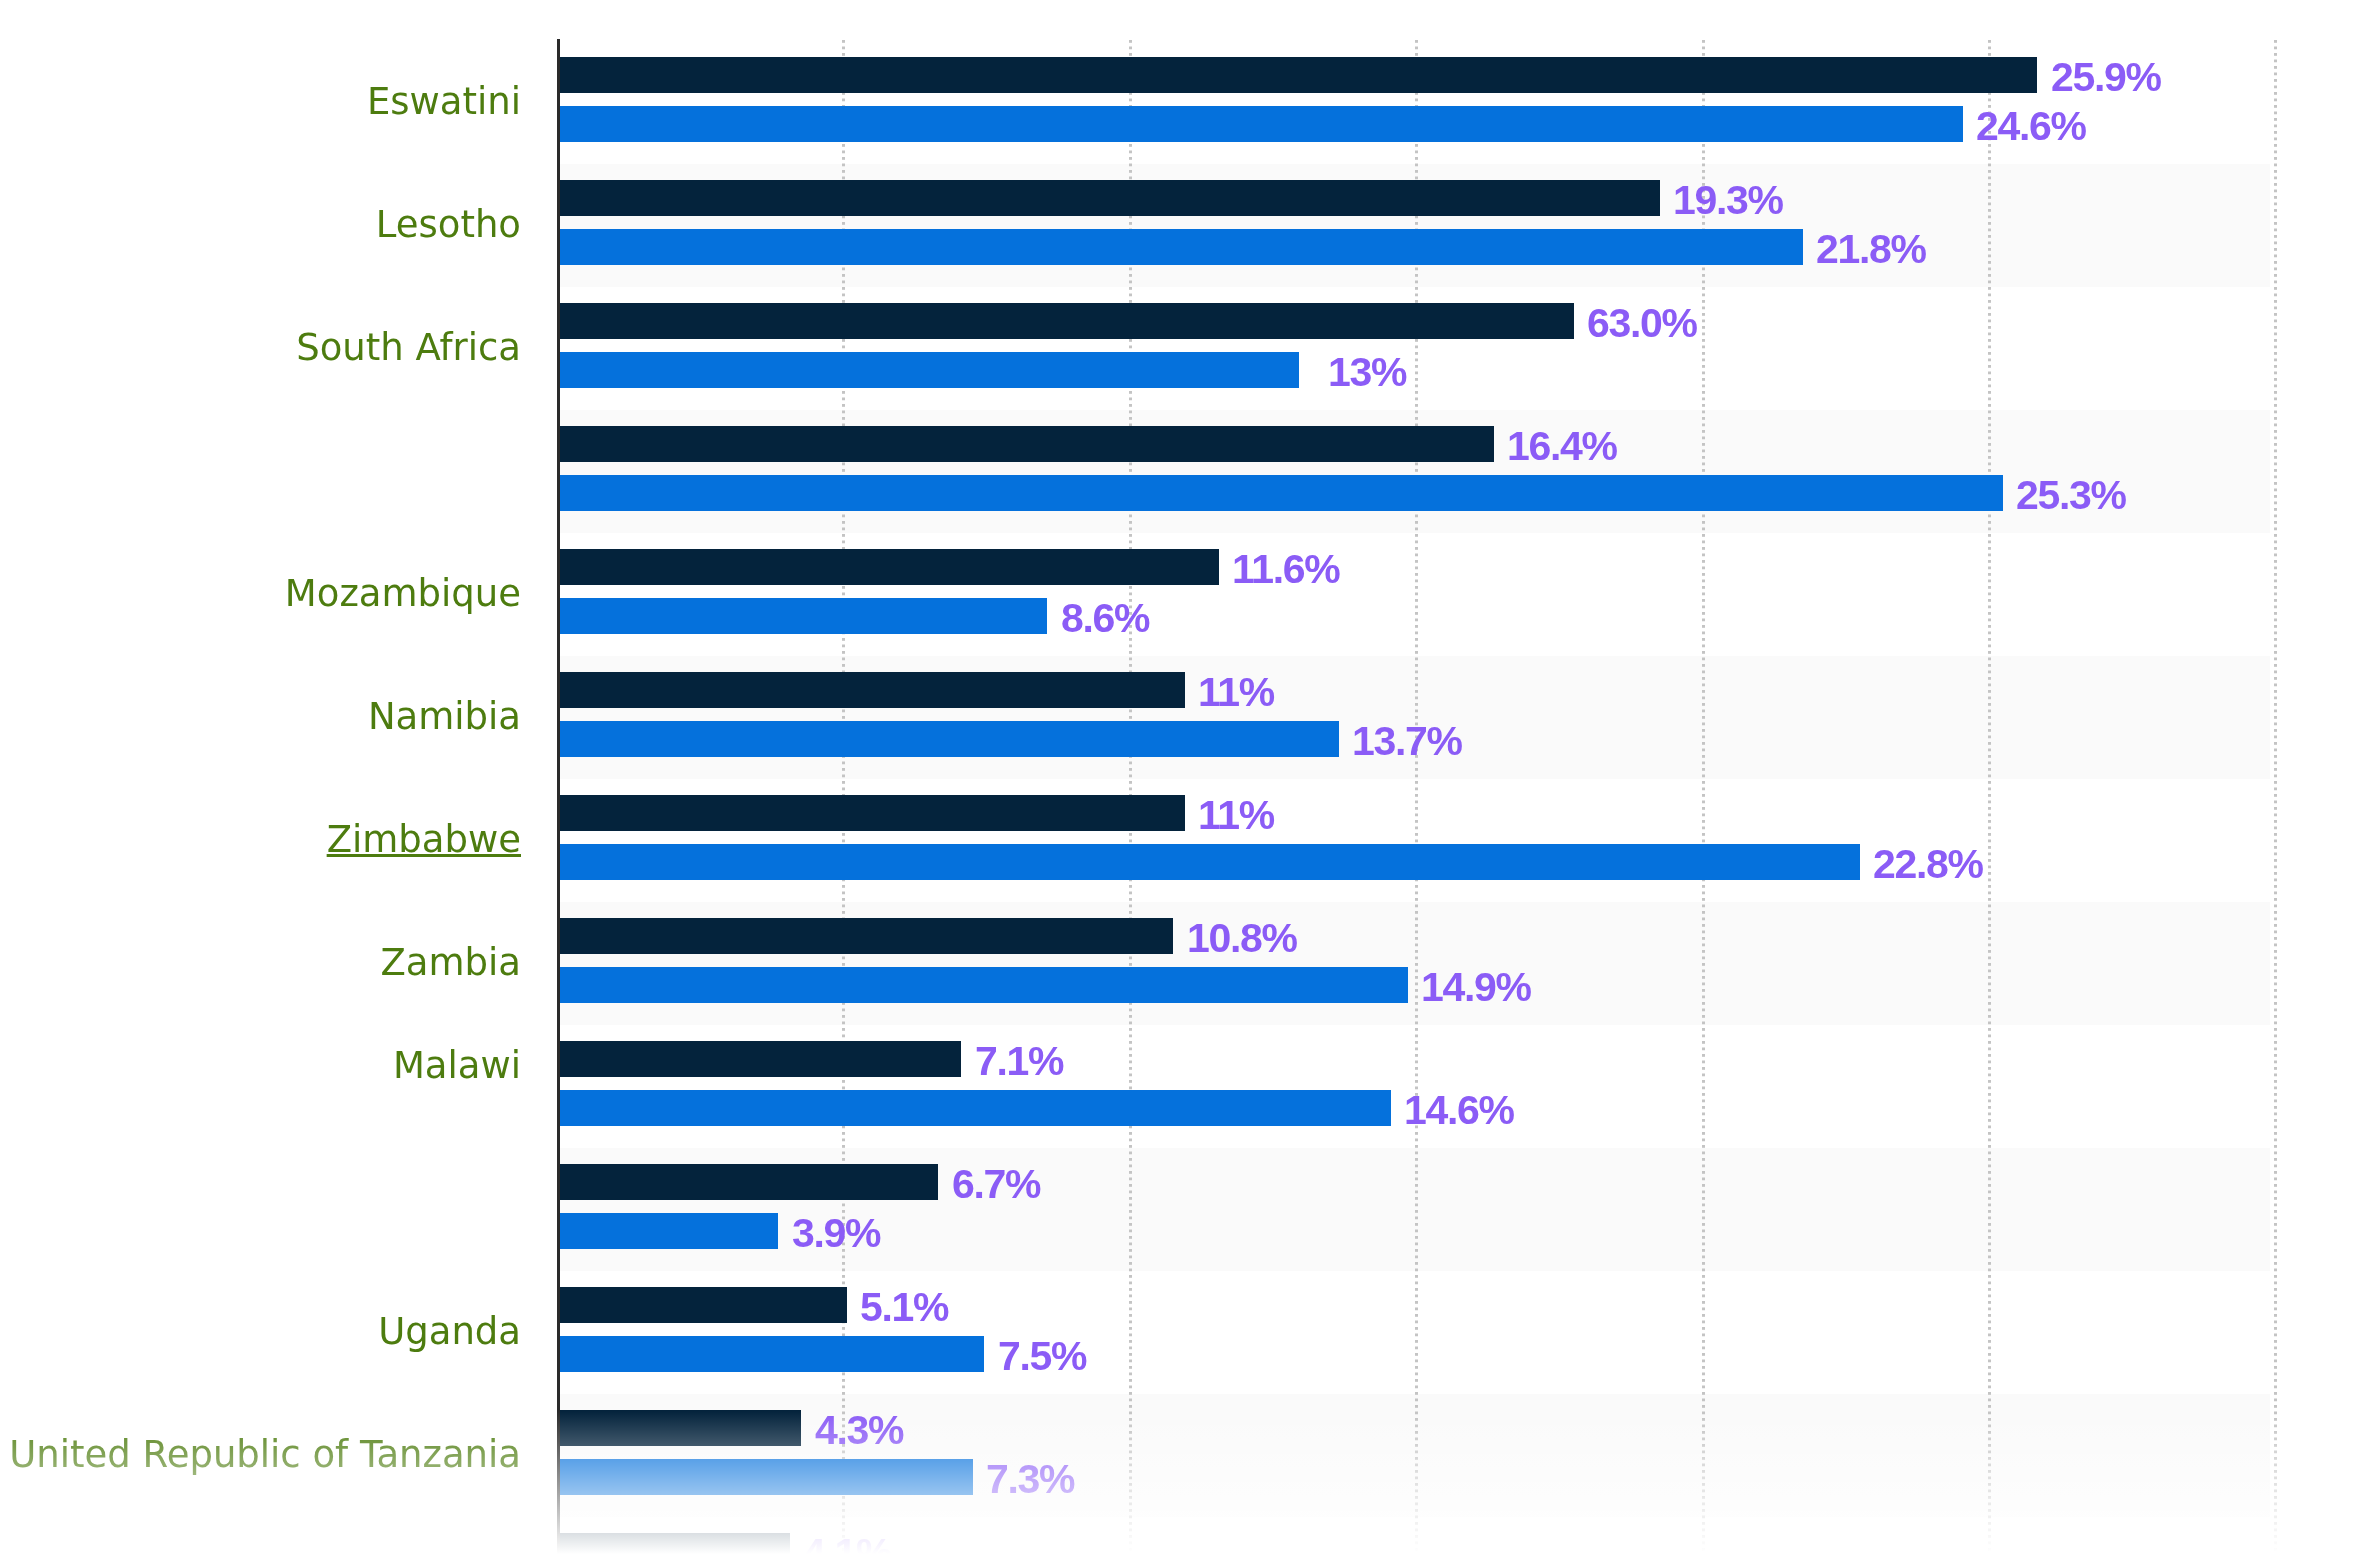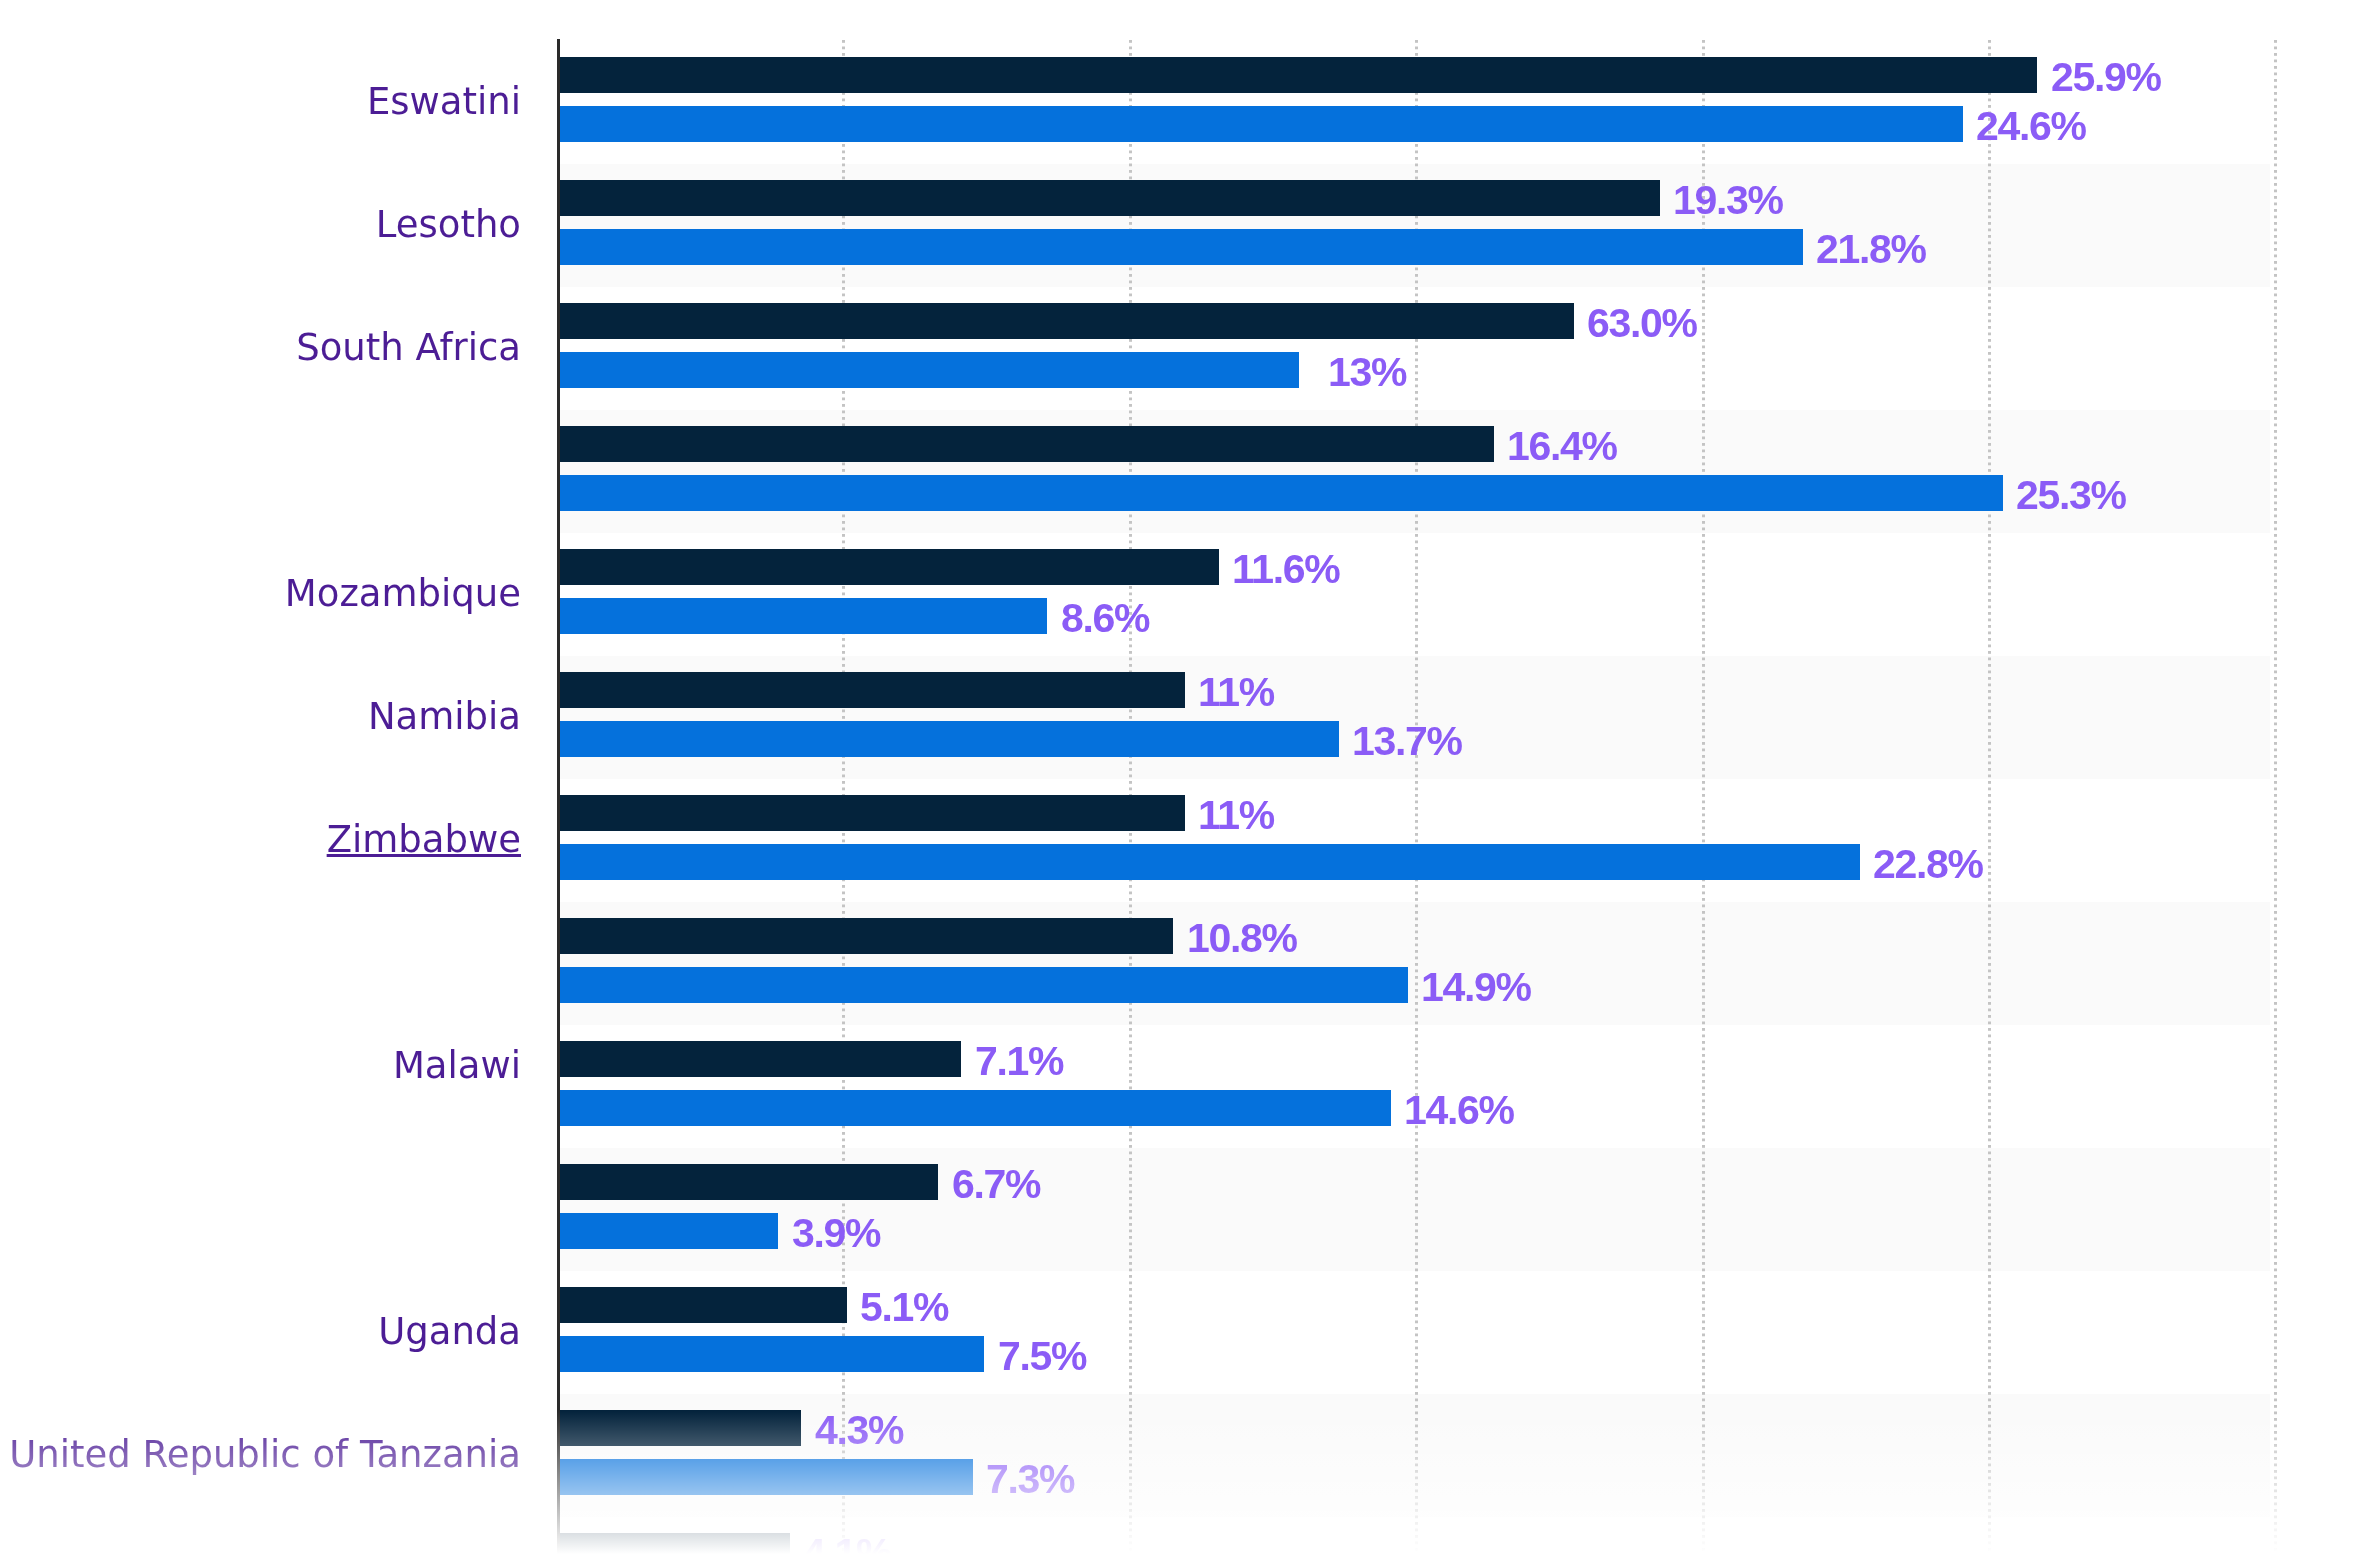--- a/index.html
+++ b/index.html
@@ -18,21 +18,21 @@
                      rgba(255,255,255,0) 3.2px, rgba(255,255,255,0) 6.5px);
                  background-size:2.6px 6.5px; }
   .axis-line   { position:absolute; background:#2a2a2a; }
 
   
   .bar            { position:absolute; }
   .bar.series-1   { background:#04233c; }
   .bar.series-2   { background:#0571dc; }
 
   
-  .cat-label { position:absolute; left:0; text-align:right; color:#4c1d95;
+  .cat-label { position:absolute; left:0; text-align:right; color:#4d7c0f;
                font-family:"DejaVu Sans", sans-serif; font-size:37px;
                line-height:39px; height:39px; white-space:nowrap; }
   .val-label { position:absolute; color:#8b5cf6;
                font-family:"Liberation Sans", sans-serif; font-size:41px;
                font-weight:bold; letter-spacing:-1.3px;
                line-height:39px; height:39px; white-space:nowrap; }
 
   
   #bottom-fade { position:absolute; left:0; width:2354px; pointer-events:none;
                  background:linear-gradient(to bottom,
@@ -104,20 +104,21 @@
       <div class="val-label" style="left:1061px;top:599px;">8.6%</div>
       <div class="cat-label" style="width:521px;top:574px;">Mozambique</div>
       <div class="val-label" style="left:1198px;top:673px;">11%</div>
       <div class="val-label" style="left:1352px;top:722px;">13.7%</div>
       <div class="cat-label" style="width:521px;top:697px;">Namibia</div>
       <div class="val-label" style="left:1198px;top:796px;">11%</div>
       <div class="val-label" style="left:1873px;top:845px;">22.8%</div>
       <div class="cat-label" style="width:521px;top:820px;text-decoration:underline;">Zimbabwe</div>
       <div class="val-label" style="left:1187px;top:919px;">10.8%</div>
       <div class="val-label" style="left:1421px;top:968px;">14.9%</div>
+      <div class="cat-label" style="width:521px;top:943px;">Zambia</div>
       <div class="val-label" style="left:975px;top:1042px;">7.1%</div>
       <div class="val-label" style="left:1404px;top:1091px;">14.6%</div>
       <div class="cat-label" style="width:521px;top:1046px;">Malawi</div>
       <div class="val-label" style="left:952px;top:1165px;">6.7%</div>
       <div class="val-label" style="left:792px;top:1214px;">3.9%</div>
       <div class="val-label" style="left:860px;top:1288px;">5.1%</div>
       <div class="val-label" style="left:998px;top:1337px;">7.5%</div>
       <div class="cat-label" style="width:521px;top:1312px;">Uganda</div>
       <div class="val-label" style="left:815px;top:1411px;">4.3%</div>
       <div class="val-label" style="left:986px;top:1460px;">7.3%</div>

